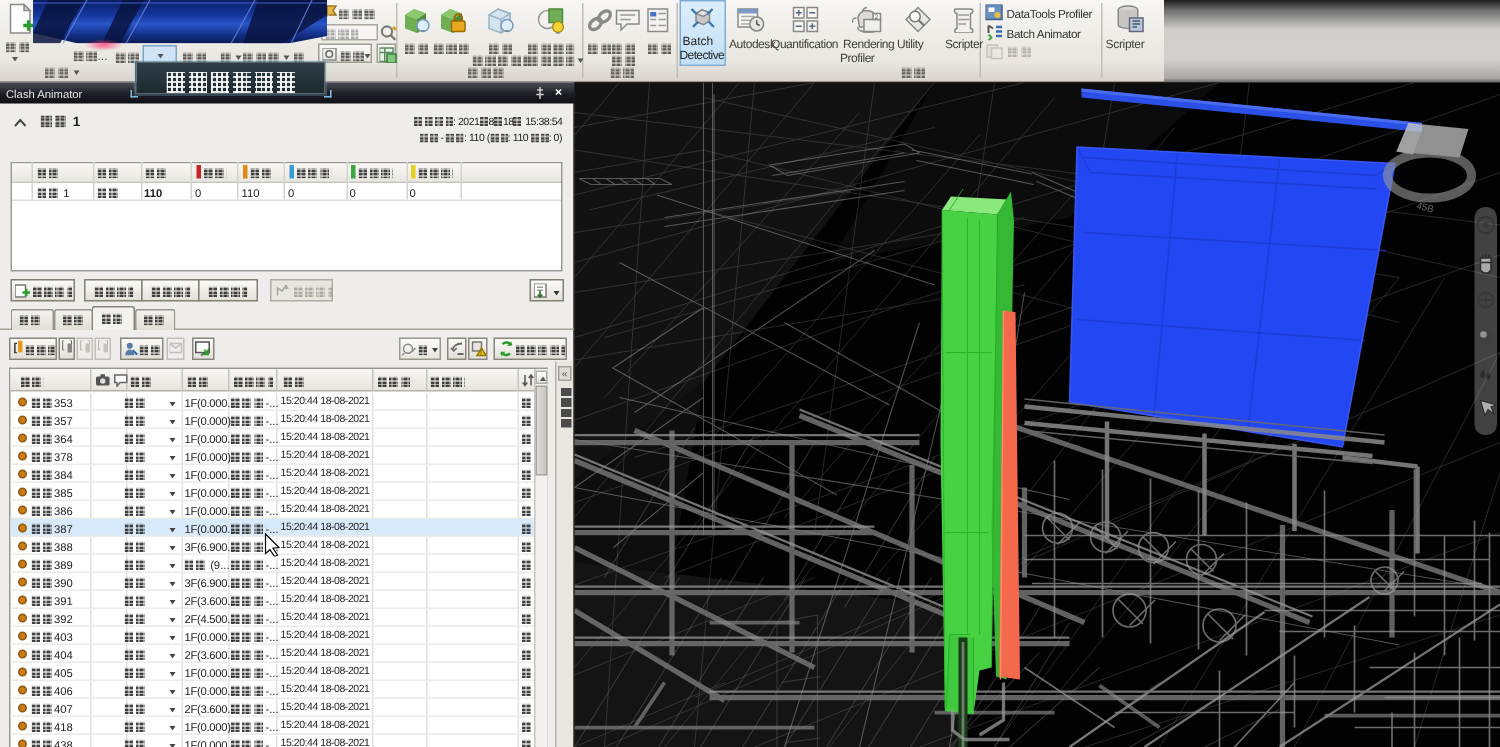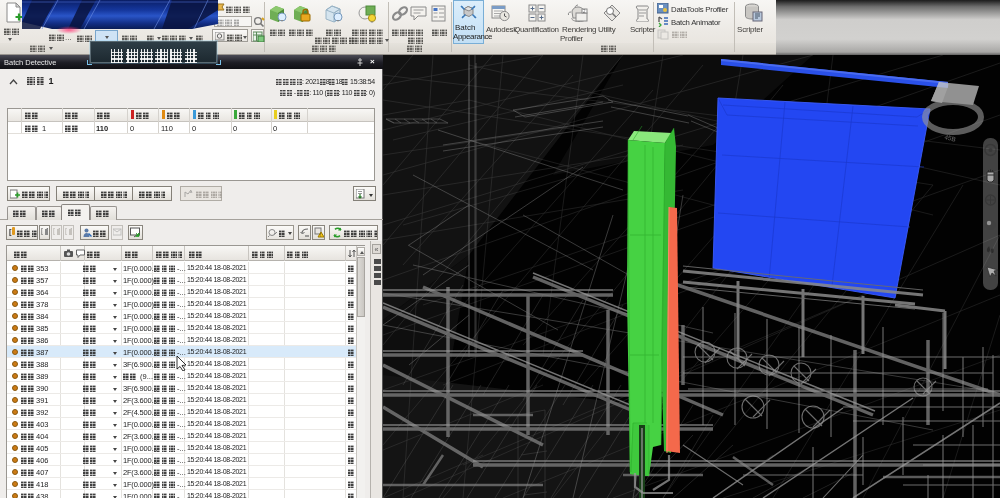--- a/index.html
+++ b/index.html
@@ -138,21 +138,21 @@
  <span class="ab" style="left:432px;top:28px"><i class="z" style="width:16px"></i></span>
 
  <span class="ab" style="left:453px;top:0;width:31px;height:44px;background:linear-gradient(#dceefb,#c2dff5);border:1px solid #79aed6"></span>
  <svg class="ab" style="left:459px;top:3px" width="19" height="18">
         <path d="M5 6l4-2.5 5 2v5.5L10 13.5 5 11.5z" fill="#c8c8c8" stroke="#888"></path>
         <path d="M5 6l4-2.5 5 2-4 2.5z" fill="#e2e2e2" stroke="#888"></path>
         <path d="M2 3l3.5 3.5M17 15l-3.5-3.5M16 3l-3.5 3.5M3 15l3.5-3.5" stroke="#3a78b8" stroke-width="1.5"></path>
         <path d="M2 3l1.8.4L3.4 5zM17 15l-1.8-.4.4-1.6zM16 3l-.4 1.8L14 4.4zM3 15l.4-1.8 1.6.4z" fill="#3a78b8"></path>
       </svg>
  <span class="ab" style="left:455px;top:23px;color:#1e1e1e">Batch</span>
- <span class="ab" style="left:453px;top:32px;color:#1e1e1e;letter-spacing:-.4px">Appearance</span>
+ <span class="ab" style="left:453px;top:32px;color:#1e1e1e;letter-spacing:-.4px">Detective</span>
 
  <svg class="ab" style="left:491px;top:4px" width="19" height="18">
         <rect x="1" y="2" width="13" height="12" fill="#f6f5f2" stroke="#888"></rect>
         <rect x="1" y="2" width="13" height="3" fill="#7a9cc6"></rect>
         <path d="M3 7h9M3 9.5h9M3 12h6" stroke="#aaa"></path>
         <circle cx="13.5" cy="12" r="4.6" fill="#e8e6e0" stroke="#888"></circle>
         <path d="M13.5 9.5v2.5l2 1" fill="none" stroke="#555"></path>
       </svg>
  <span class="ab" style="left:486px;top:25px;letter-spacing:-.3px">Autodesk</span>
 
@@ -214,21 +214,21 @@
         <path d="M1.5 3.5v10c0 1.4 3 2.5 6.5 2.5s6.5-1.1 6.5-2.5v-10" fill="#c8c6c2" stroke="#888"></path>
         <rect x="9" y="9" width="9" height="9" fill="#b8c8dc" stroke="#667"></rect>
         <path d="M11 11h5M11 13h5M11 15h3" stroke="#456"></path>
       </svg>
  <span class="ab" style="left:737px;top:25px;letter-spacing:-.2px">Scripter</span>
 </div>
 
 <div class="ab" id="panel" style="left:0;top:55px;width:383px;height:443px;background:#efedeb;border-right:1px solid #555;font-size:8px;color:#1c1c1c">
 
  <div class="ab" style="left:0;top:0;width:383px;height:14px;background:linear-gradient(#4b4b55,#1d1d24 55%,#101014);color:#e8e8e8;font-size:7.5px">
-  <span class="ab" style="left:4px;top:3px">Batch Detective</span>
+  <span class="ab" style="left:4px;top:3px">Clash Animator</span>
   <svg class="ab" style="left:356px;top:3px" width="8" height="8">
           <path d="M4 0v5M1.5 5h5M4 5v3M2 2h4" stroke="#cfcfcf" fill="none"></path>
         </svg>
   <span class="ab" style="left:370px;top:2px;color:#fff;font-size:8px;font-weight:bold">×</span>
  </div>
 
  <svg class="ab" style="left:9px;top:24px" width="9" height="6">
         <path d="M1 5l3.5-4L8 5" fill="none" stroke="#444" stroke-width="1.3"></path>
       </svg>
  <span class="ab" style="left:27px;top:21px;font-weight:bold;font-size:9px"><i class="z" style="width:19px"></i><span style="font-weight:bold"> 1</span></span>

